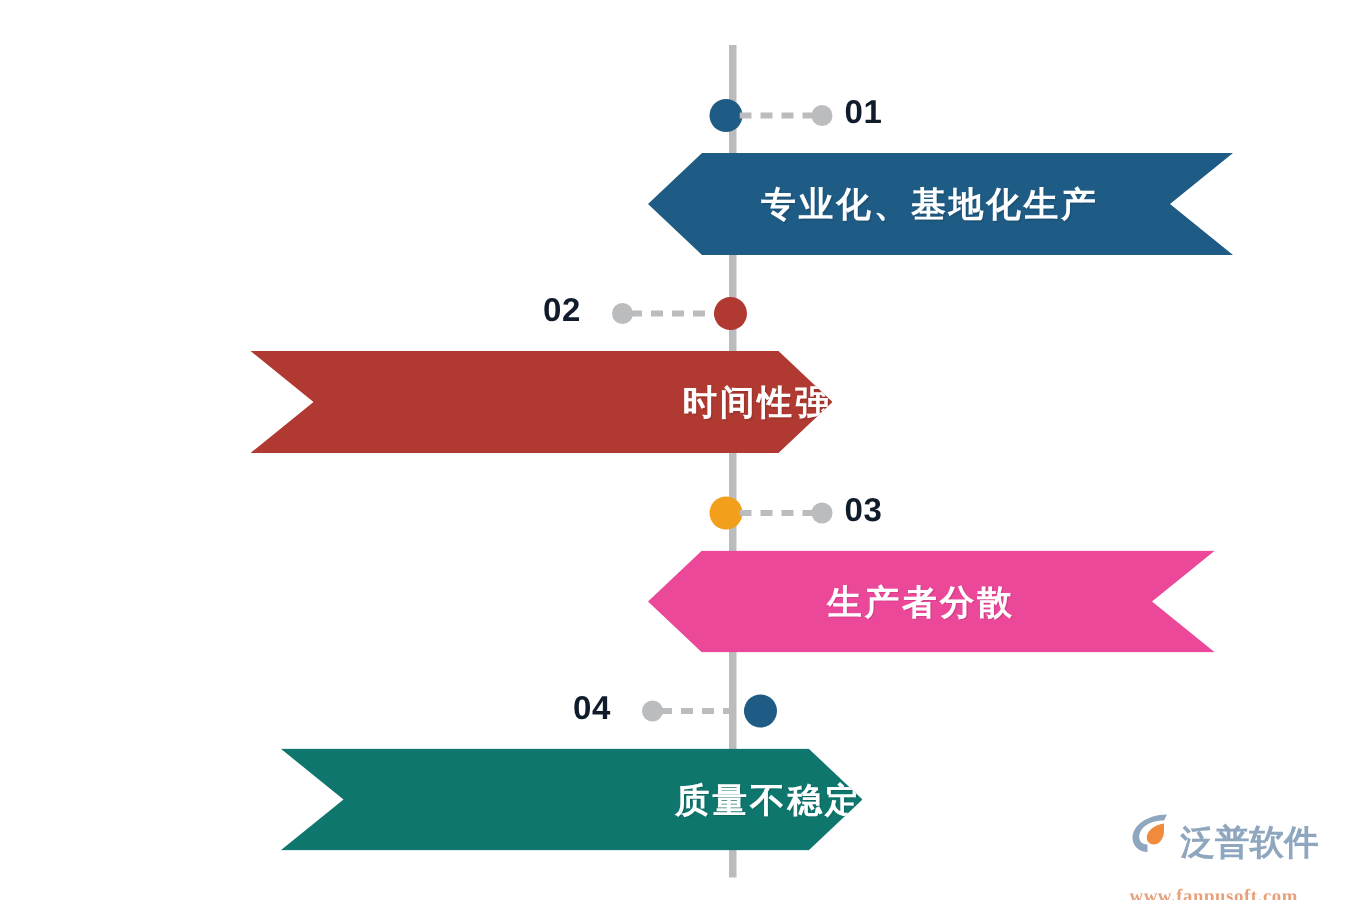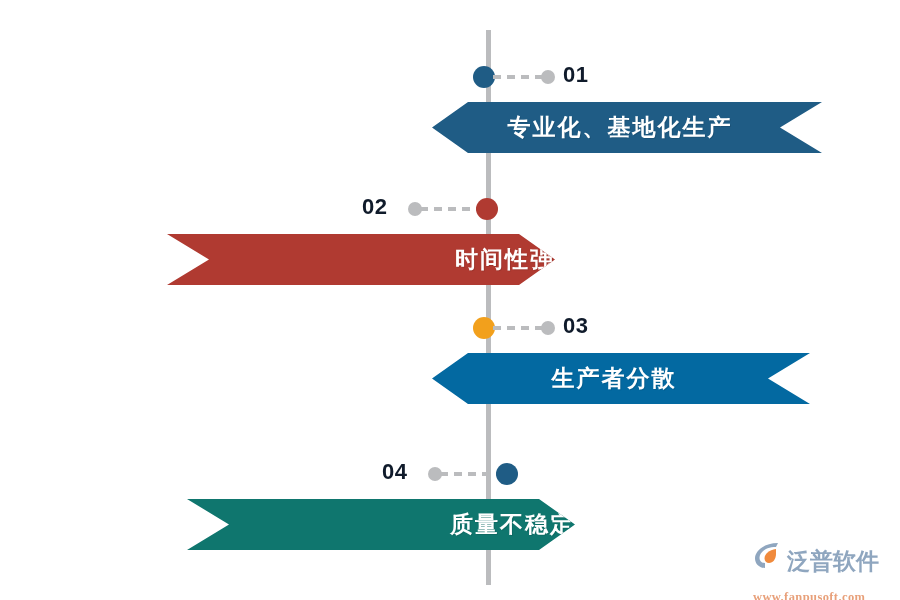--- a/index.html
+++ b/index.html
@@ -34,21 +34,21 @@
 
   
   .row {
     position: absolute;
     left: 0;
     width: 900px;
     height: 130px;
   }
   .row-1 { top: 40px; }
   .row-2 { top: 172px; }
-  .row-3 { top: 291px; }
+  .row-3 { top: 305px; }
   .row-4 { top: 437px; margin-left: 20px; }
 
   
   .marker {
     position: absolute;
     top: 20px;
     height: 30px;
   }
   
   .marker.right {
@@ -104,21 +104,21 @@
     color: #101b2b;
     line-height: 32px;
     white-space: nowrap;
   }
   .marker.right .num { left: 90px; }
   .marker.left  .num { left: 0px; }
 
   
   .banner {
     position: absolute;
-    height: 51px;
+    height: 68px;
     top: 62px;
     display: flex;
     align-items: center;
   }
 
   
   .banner.point-left {
     left: 432px;
     width: 390px;
     clip-path: polygon(
@@ -226,21 +226,21 @@
     </div>
   </div>
 
   <div class="row row-3">
     <div class="marker right">
       <div class="dot-big" style="background:#f2a01c"></div>
       <div class="dash"></div>
       <div class="dot-small"></div>
       <div class="num">03</div>
     </div>
-    <div class="banner point-left row3" style="background:#0369a1">
+    <div class="banner point-left row3" style="background:#ec4899">
       <span class="label">生产者分散</span>
     </div>
   </div>
 
   <div class="row row-4">
     <div class="marker left">
       <div class="num">04</div>
       <div class="dot-small"></div>
       <div class="dash"></div>
       <div class="dot-big" style="background:#1f5c85"></div>

